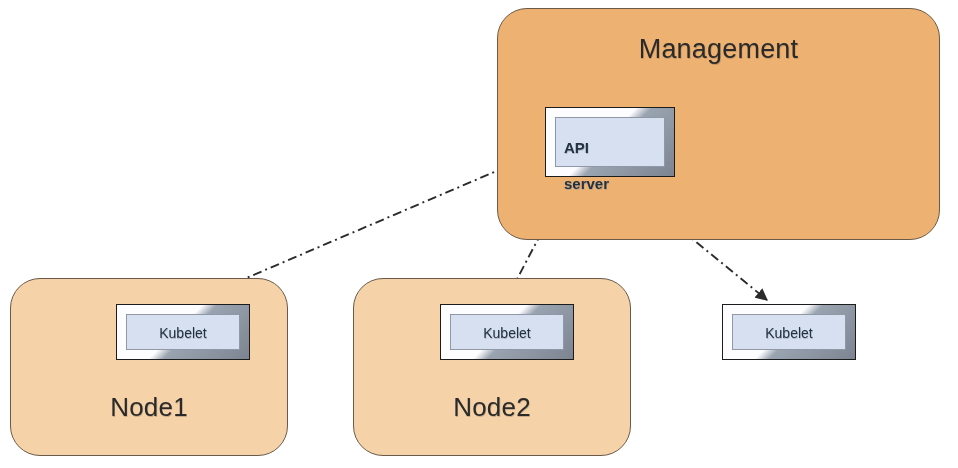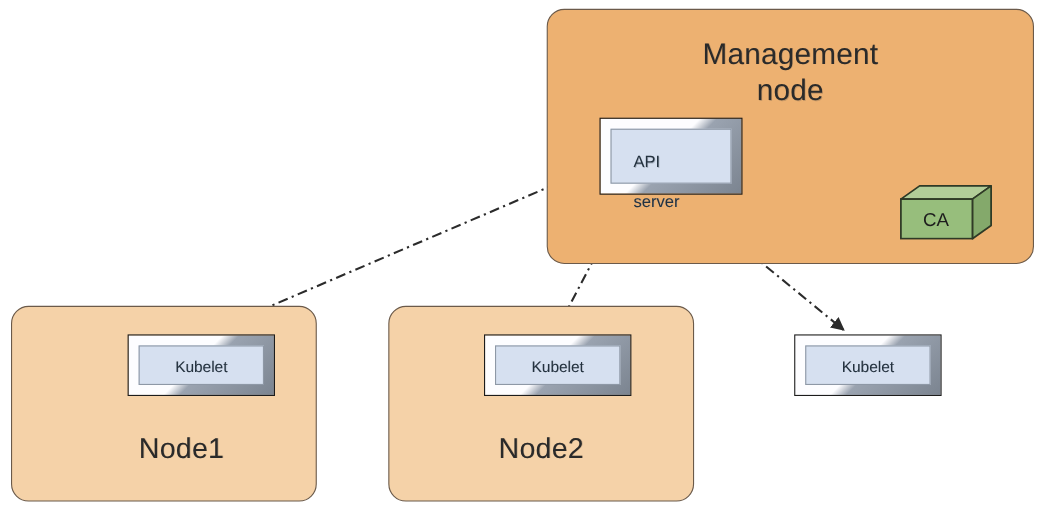--- a/index.html
+++ b/index.html
@@ -24,21 +24,21 @@
     left: 0;
     top: 0;
     width: 958px;
     height: 468px;
     pointer-events: none;
   }
   
   .container-shape {
     position: absolute;
     border: 1.6px solid #6b5a4a;
-    border-radius: 16px;
+    border-radius: 30px;
     box-sizing: border-box;
   }
   .container-title {
     position: absolute;
     width: 100%;
     text-align: center;
     color: #2a2a2a;
     font-weight: 400;
     letter-spacing: 0.2px;
     text-shadow: 0.6px 0.6px 0 rgba(120,100,80,0.35);
@@ -54,21 +54,21 @@
     top: 24px;
     font-size: 27px;
     line-height: 33px;
   }
   .worker-node {
     top: 278px;
     width: 278px;
     height: 178px;
     background: #f5d2a8;
   }
-  #node1 { left: 10px; padding-left: 16px; }
+  #node1 { left: 10px; }
   #node2 { left: 343px; margin-left: 10px; }
   #node3 { left: 673px; width: 272px; }
   .worker-node-title {
     top: 113px;
     font-size: 26px;
     line-height: 30px;
   }
   
   .bevel-box {
     position: absolute;
@@ -96,21 +96,21 @@
     font-weight: 400;
     text-shadow: 0.5px 0.5px 0 rgba(140,150,165,0.55);
     white-space: pre-line;
   }
   #api-server {
     left: 545px;
     top: 107px;
     width: 130px;
     height: 70px;
   }
-  #api-server .bevel-label { left: 20px; top: 3px; }
+  #api-server .bevel-label { left: 8px; top: 3px; font-weight: bold; }
   .kubelet-box {
     top: 304px;
     width: 134px;
     height: 56px;
   }
   .kubelet-box .bevel-label {
     left: 0;
     top: 9px;
     width: 100%;
     text-align: center;
@@ -162,44 +162,32 @@
       Kubelet (Node3) --&gt;
     <line x1="623" y1="182" x2="767" y2="300" stroke="#2b2b2b" stroke-width="1.9" stroke-dasharray="9 4 2 4" marker-start="url(#arrow-start)" marker-end="url(#arrow-end)"></line>
 
       CA --&gt;
     <line x1="679" y1="144" x2="866" y2="172" stroke="#2b2b2b" stroke-width="1.9" stroke-dasharray="9 4 2 4" marker-start="url(#arrow-start)" marker-end="url(#arrow-end)"></line>
   </svg>
 
   <div id="mgmt-node" class="container-shape">
     <div id="mgmt-node-title" class="container-title">
       <div>Management</div>
-      <div>node</div>
     </div>
   </div>
 
   <div id="api-server" class="bevel-box">
     <div class="bevel-inner">
       <div class="bevel-label">
         <span>API</span><br>
         <span>server</span>
       </div>
     </div>
   </div>
 
-  <div id="ca-box">
-    <svg width="84" height="50" viewBox="0 0 84 50" xmlns="http://www.w3.org/2000/svg">
-
-      <polygon points="1,13 18,1 83,1 66,13" fill="#b2cd98" stroke="#2f3a26" stroke-width="1.6" stroke-linejoin="round"></polygon>
-
-      <polygon points="66,13 83,1 83,37 66,49" fill="#84a96b" stroke="#2f3a26" stroke-width="1.6" stroke-linejoin="round"></polygon>
-
-      <rect x="1" y="13" width="65" height="36" fill="#97be7c" stroke="#2f3a26" stroke-width="1.6"></rect>
-    </svg>
-    <div id="ca-label">CA</div>
-  </div>
 
   <div id="node1" class="container-shape worker-node">
     <div class="container-title worker-node-title">Node1</div>
   </div>
   <div id="kubelet1" class="bevel-box kubelet-box">
     <div class="bevel-inner">
       <div class="bevel-label">Kubelet</div>
     </div>
   </div>
 

